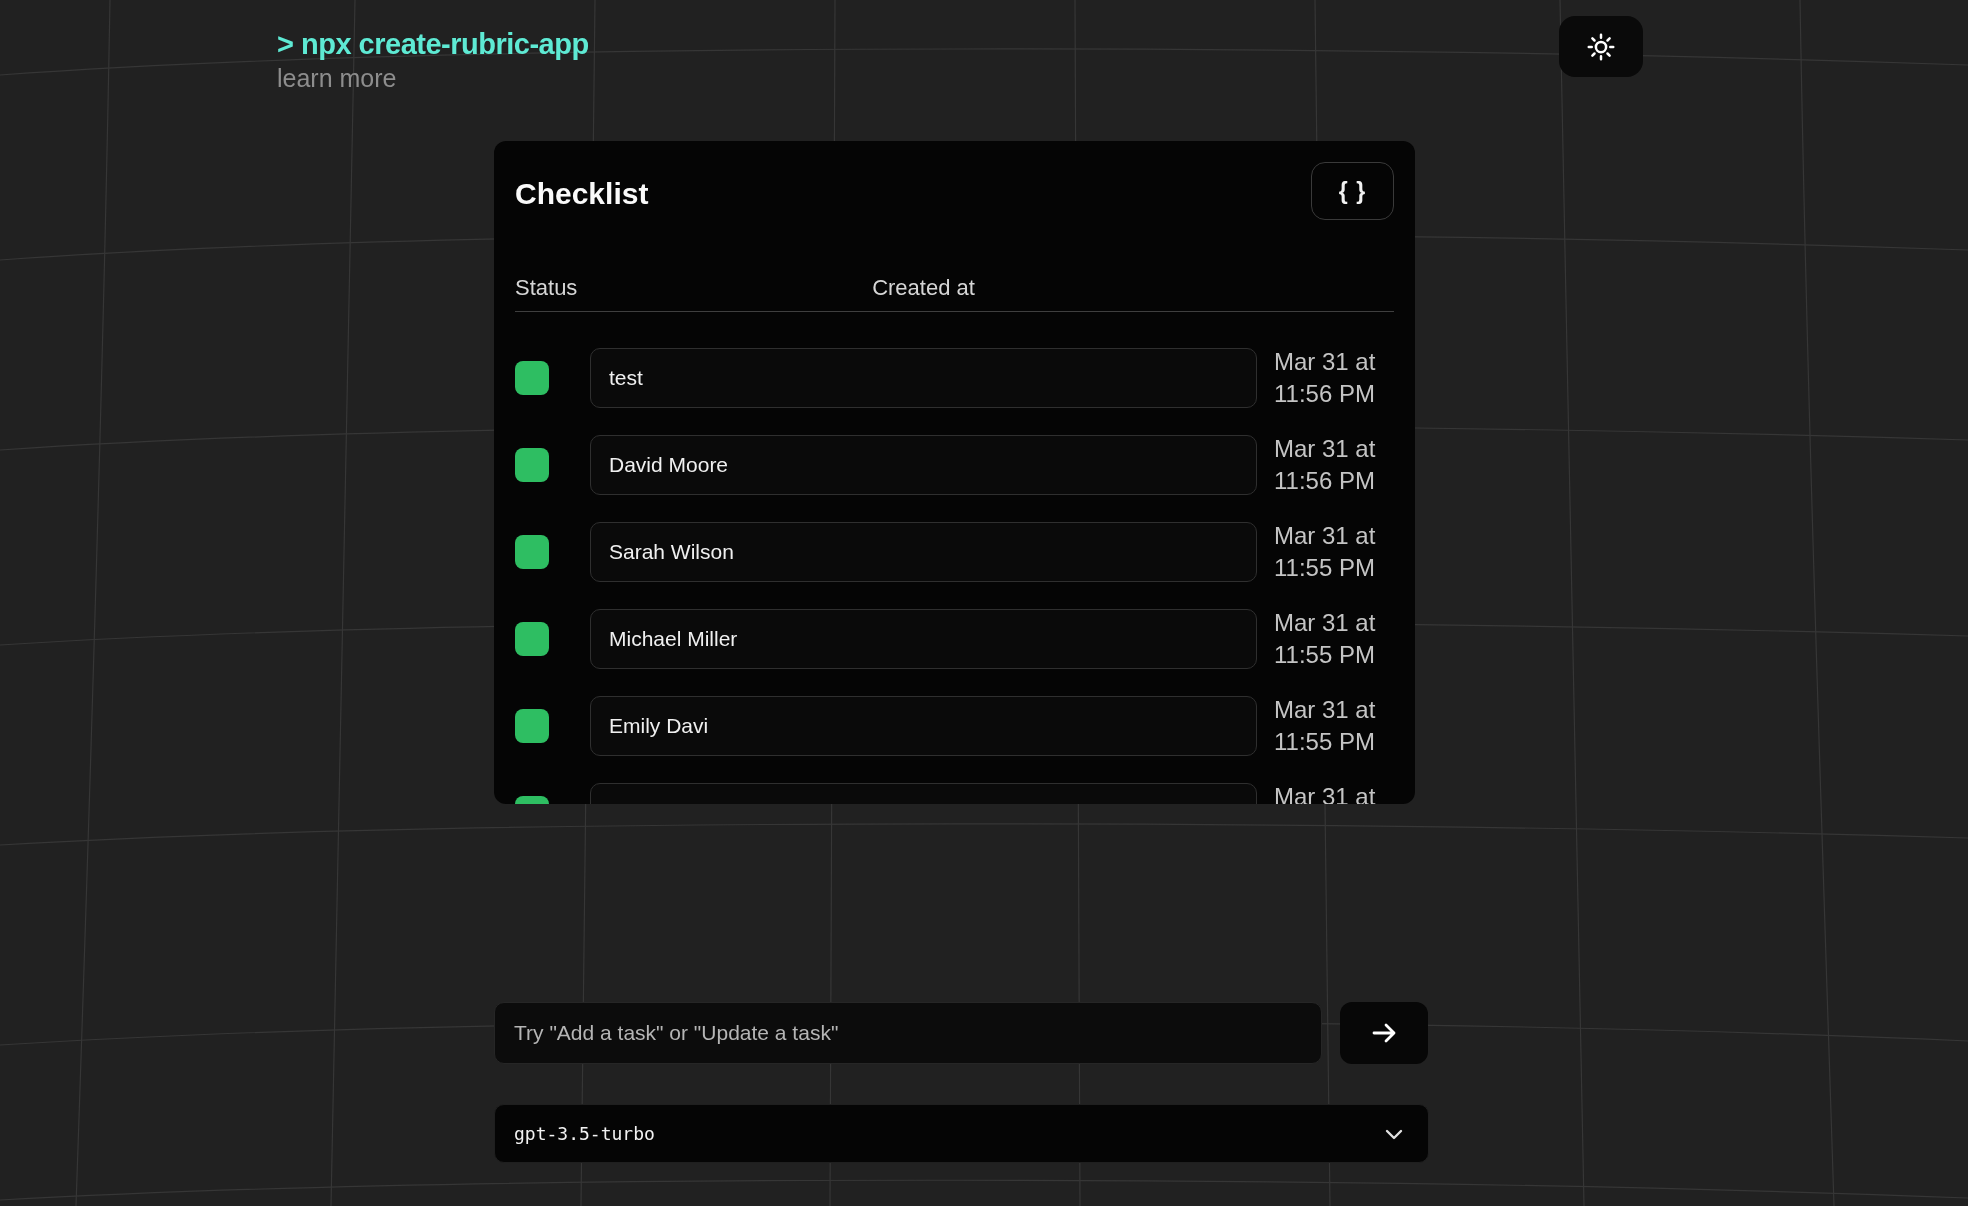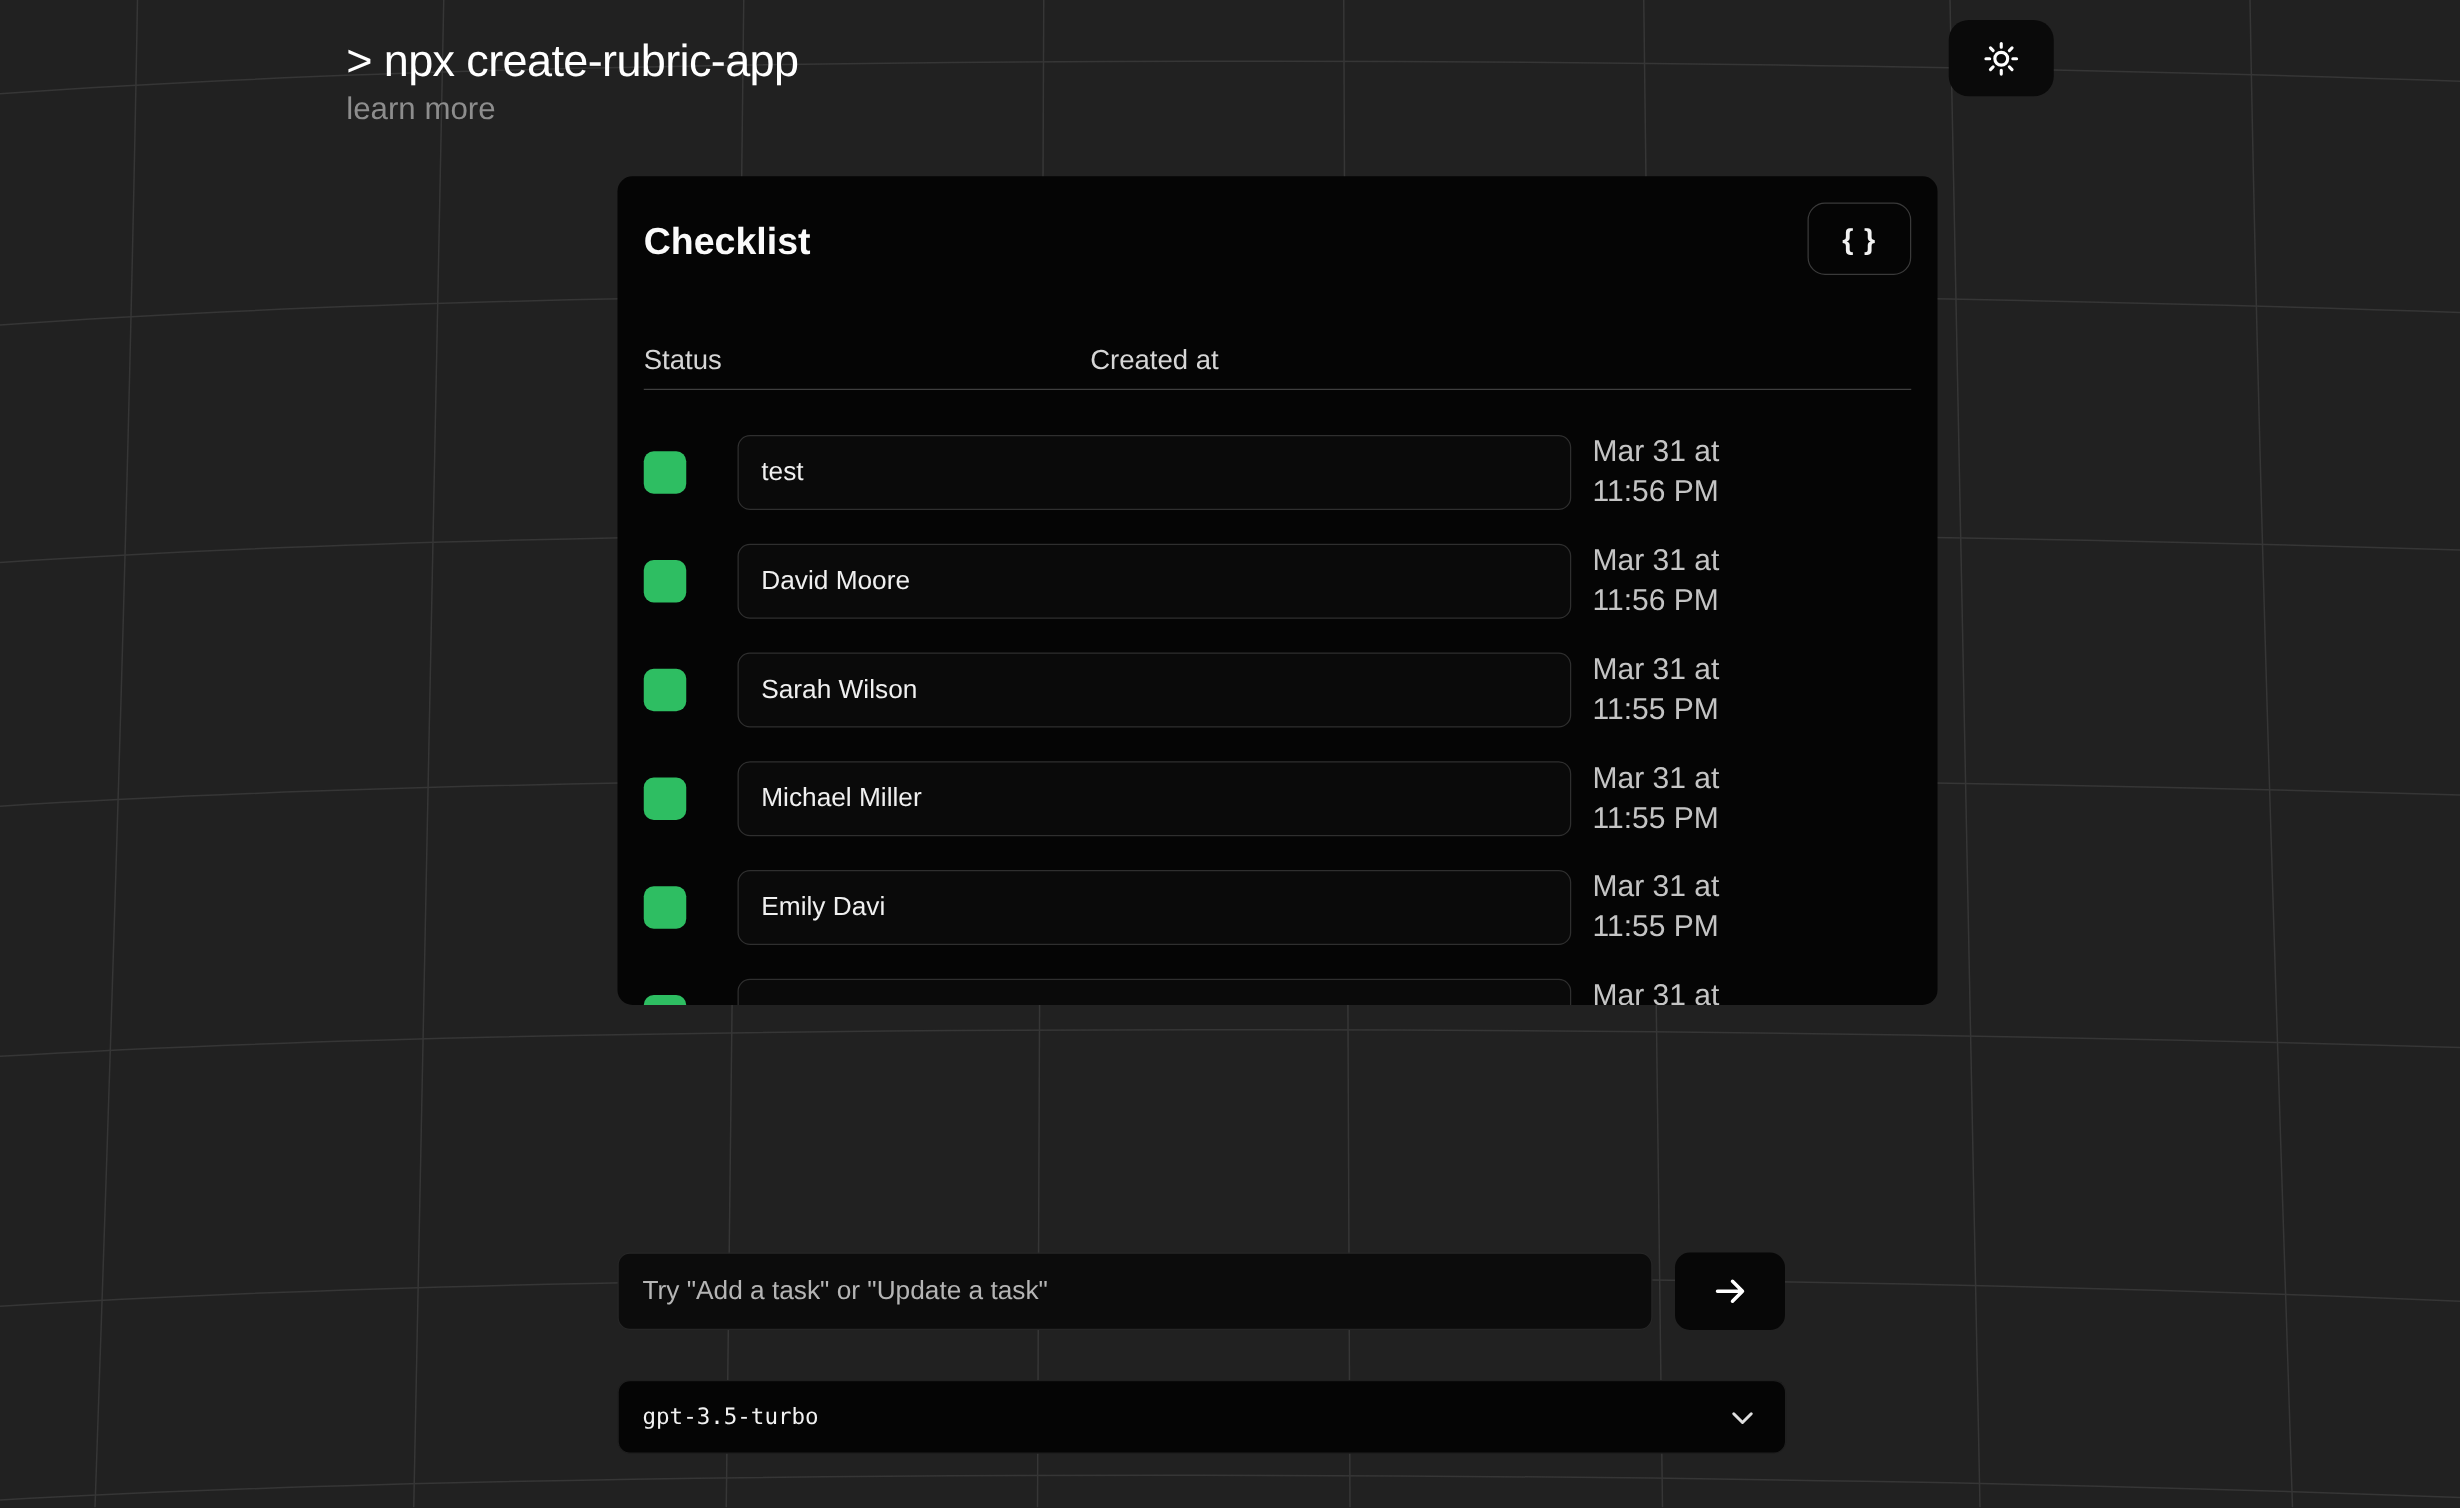--- a/index.html
+++ b/index.html
@@ -9,37 +9,37 @@
     background:#212121;
     overflow:hidden;
     font-family:"Liberation Sans", sans-serif;
     color:#f2f2f2;
   }
   .grid-bg { position:absolute; inset:0; pointer-events:none; }
 
   
   .app-header { position:absolute; left:277px; top:28px; }
   .app-title {
-    font-size:36px; font-weight:400; letter-spacing:-0.5px; color:#ffffff;
+    font-size:29px; font-weight:700; letter-spacing:-0.5px; color:#5eead4;
   }
   .learn-more {
     display:inline-block; margin-top:3px; font-size:25px; color:#8d8d8d;
     text-decoration:none; cursor:pointer;
   }
 
   
   .theme-btn {
     position:absolute; left:1559px; top:16px; width:84px; height:61px;
     background:#0a0a0a; border:none; border-radius:16px;
     display:flex; align-items:center; justify-content:center; cursor:pointer;
   }
 
   
   .card {
-    position:absolute; left:494px; top:141px; width:1056px; height:663px;
+    position:absolute; left:494px; top:141px; width:921px; height:663px;
     background:#050505; border-radius:12px; overflow:hidden; padding:0 21px;
   }
   .card-title { margin-top:36px; font-size:30px; font-weight:700; color:#fafafa; }
   .json-btn {
     position:absolute; top:21px; right:21px; width:83px; height:58px;
     background:#050505; border:1.5px solid #3a3a3a; border-radius:14px;
     color:#f2f2f2; font-size:23px; font-weight:600; letter-spacing:1px;
     display:flex; align-items:center; justify-content:center; cursor:pointer;
     font-family:"Liberation Sans", sans-serif;
   }

